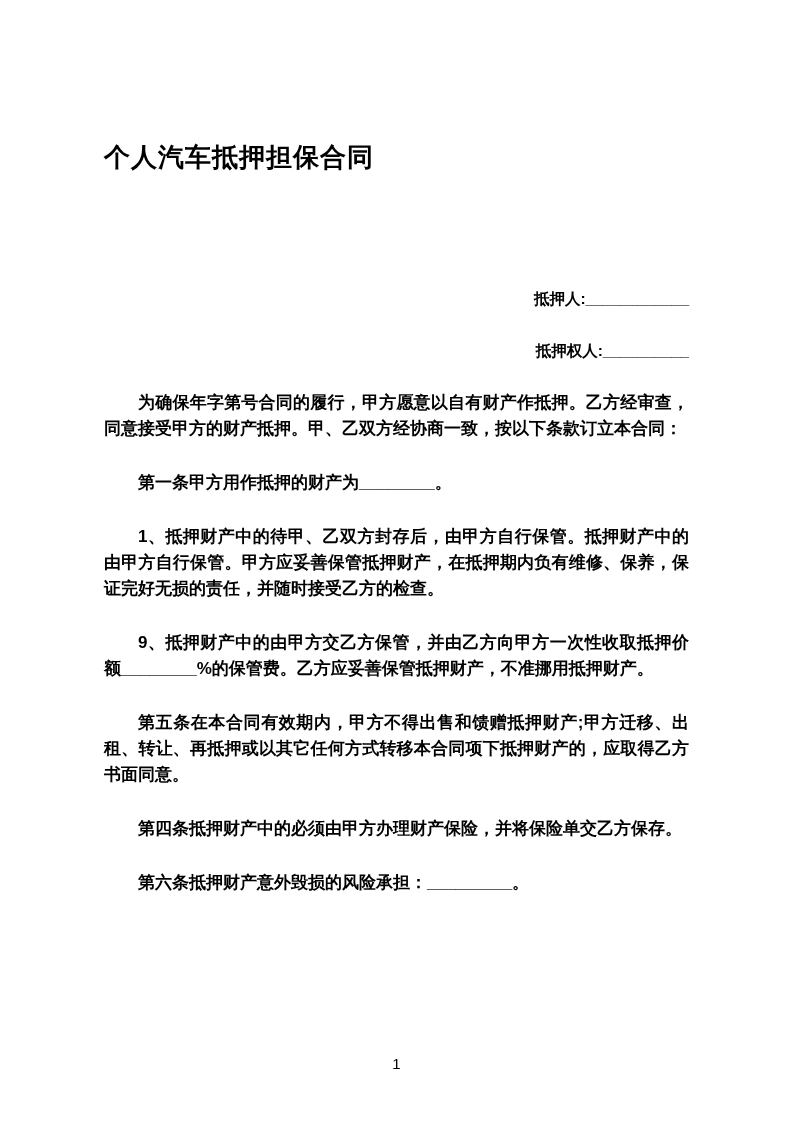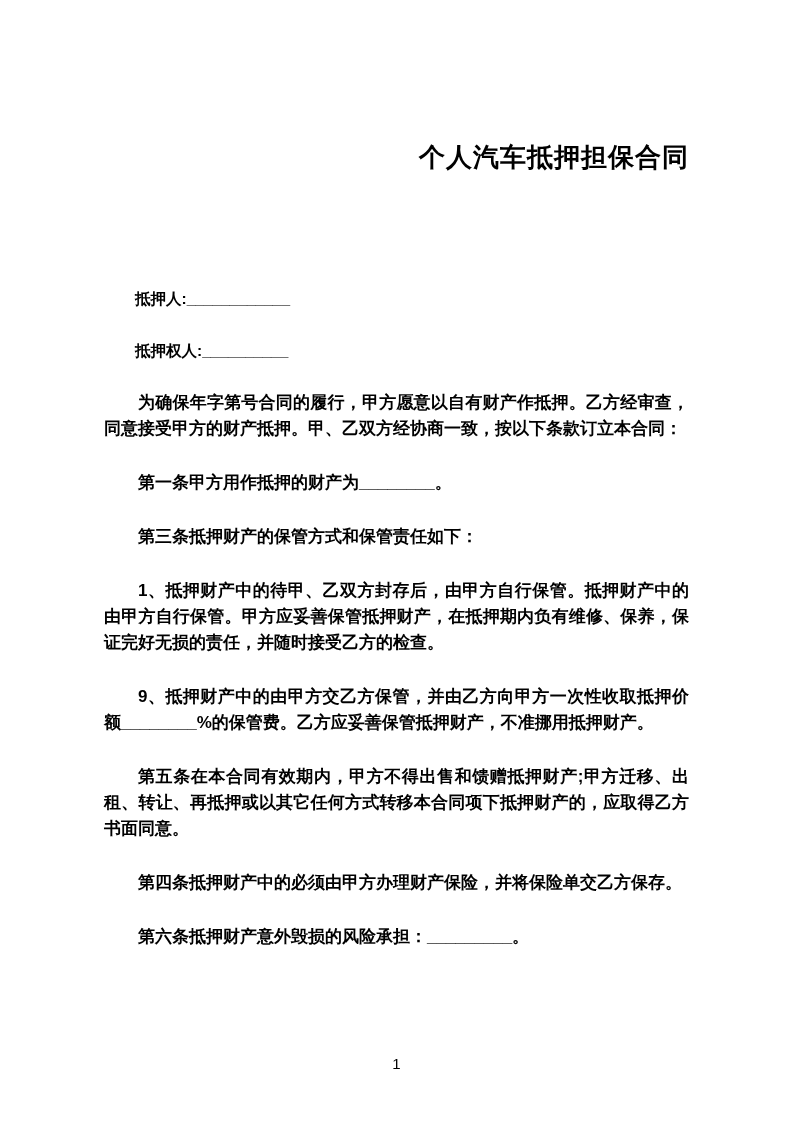--- a/index.html
+++ b/index.html
@@ -17,30 +17,31 @@
     padding: 140px 104px 0 104px;
     color: #000000;
     font-family: "Liberation Sans", "DejaVu Sans", sans-serif;
     overflow: hidden;
   }
   h1.doc-title {
     margin: 0 0 112px 0;
     font-size: 26px;
     line-height: 34px;
     font-weight: 700;
-    text-align: right;
+    text-align: left;
     letter-spacing: 1px;
   }
   p.field {
     margin: 0 0 26px 0;
     font-size: 15.5px;
     line-height: 26px;
     font-weight: 700;
     text-indent: 2em;
     white-space: pre;
+    text-align: right;
   }
   p.para {
     margin: 0 0 28px 0;
     font-size: 17px;
     line-height: 26px;
     font-weight: 700;
     text-indent: 2em;
     text-align: justify;
   }
   .page-number {
@@ -63,21 +64,20 @@
 
   <p class="field">抵押人:____________</p>
 
   <p class="field">抵押权人:__________</p>
 
   <p class="para">为确保年字第号合同的履行，甲方愿意以自有财产作抵押。乙方经审查，同意接受甲方的财产抵押。甲、乙双方经协商一致，按以下条款订立本合同：</p>
 
   <p class="para">第一条甲方用作抵押的财产为________。</p>
 
 
-  <p class="para">第三条抵押财产的保管方式和保管责任如下：</p>
 
   <p class="para">1、抵押财产中的待甲、乙双方封存后，由甲方自行保管。抵押财产中的由甲方自行保管。甲方应妥善保管抵押财产，在抵押期内负有维修、保养，保证完好无损的责任，并随时接受乙方的检查。</p>
 
   <p class="para">9、抵押财产中的由甲方交乙方保管，并由乙方向甲方一次性收取抵押价额________%的保管费。乙方应妥善保管抵押财产，不准挪用抵押财产。</p>
 
   <p class="para">第五条在本合同有效期内，甲方不得出售和馈赠抵押财产;甲方迁移、出租、转让、再抵押或以其它任何方式转移本合同项下抵押财产的，应取得乙方书面同意。</p>
 
   <p class="para">第四条抵押财产中的必须由甲方办理财产保险，并将保险单交乙方保存。</p>
 
   <p class="para">第六条抵押财产意外毁损的风险承担：_________。</p>

